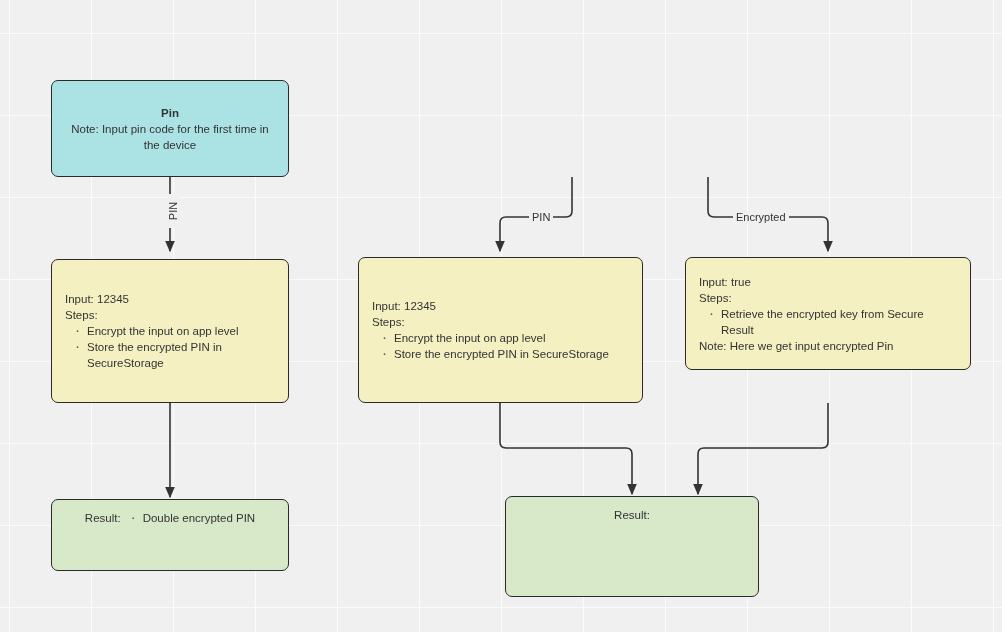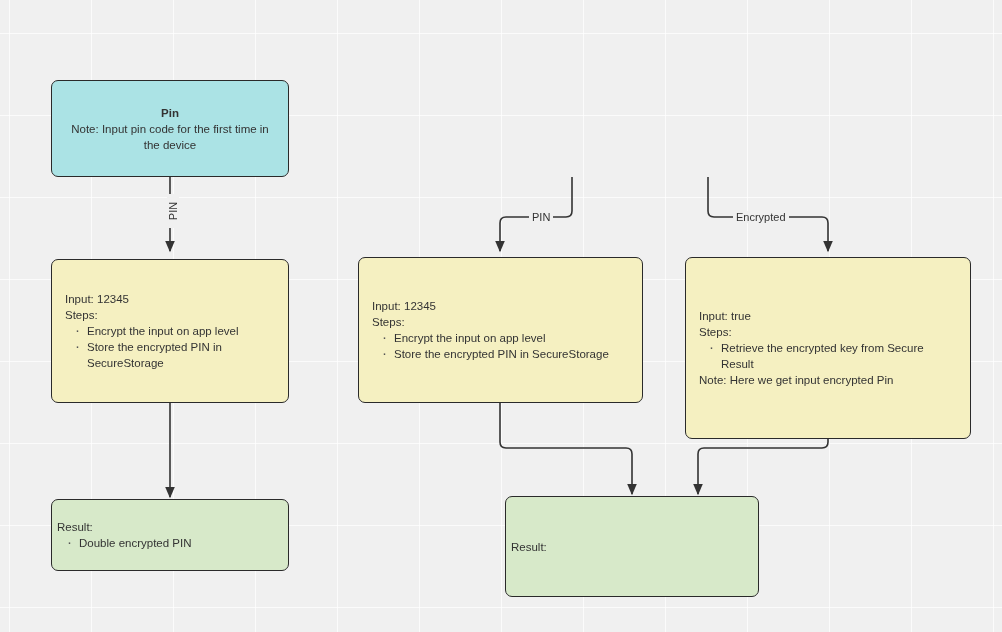--- a/index.html
+++ b/index.html
@@ -47,23 +47,23 @@
   }
   .node.process {
     background: #f5f0c1;
     padding: 10px 13px;
     display: flex;
     flex-direction: column;
     justify-content: center;
   }
   .node.result {
     background: #d7e9c9;
-    padding: 10px 5px;
+    padding: 10px 28px;
     display: flex;
-    flex-direction: column;
+    flex-direction: row;
     justify-content: center;
   }
   .center-text {
     width: 100%;
     padding: 0 10px;
     box-sizing: border-box;
   }
   .ttl {
     font-weight: bold;
     display: block;
@@ -168,21 +168,21 @@
   <div class="node process" style="left:358px; top:257px; width:285px; height:146px;">
     <span class="kv"><span class="lbl">Input:</span>
       <span>12345</span></span>
     <span class="kv lbl">Steps:</span>
     <ul class="bullets">
       <li>Encrypt the input on app level</li>
       <li>Store the encrypted PIN in SecureStorage</li>
     </ul>
   </div>
 
-  <div class="node process" style="left:685px; top:257px; width:286px; height:182px;">
+  <div class="node process" style="left:685px; top:257px; width:286px; height:113px;">
     <span class="kv"><span class="lbl">Input:</span>
       <span>true</span></span>
     <span class="kv lbl">Steps:</span>
     <ul class="bullets">
       <li>Retrieve the encrypted key from Secure Result</li>
     </ul>
     <span class="kv"><span class="lbl">Note:</span>
       <span>Here we get input encrypted Pin</span></span>
   </div>
 

